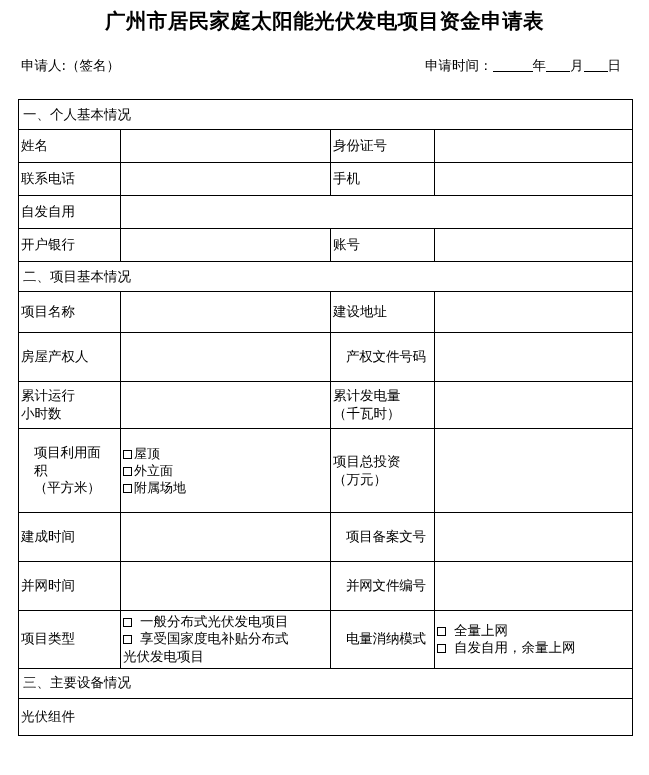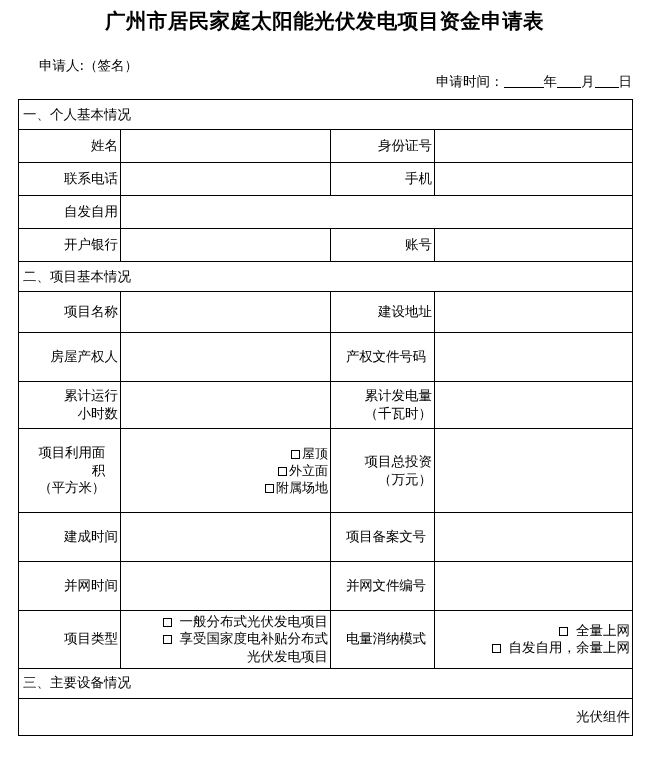--- a/index.html
+++ b/index.html
@@ -30,35 +30,34 @@
     padding-top: 9px;
     line-height: 1.2;
     white-space: nowrap;
   }
 
   
   .meta-row {
     position: relative;
     height: 26px;
     margin-top: 18px;
-    padding-left: 39px;
+    padding-left: 21px;
     padding-right: 17px;
     font-size: 13.5px;
     line-height: 26px;
     white-space: nowrap;
   }
   .meta-left {
     display: inline-block;
   }
   .meta-right {
     position: absolute;
-    right: 17px;
+    right: 28px;
     top: 0;
     line-height: 26px;
-    margin-top: 16px;
   }
   .blank-line {
     display: inline-block;
     border-bottom: 1px solid #000;
     vertical-align: -2px;
   }
   .bl-long { width: 40px; }
   .bl-short { width: 24px; }
 
   
@@ -68,21 +67,21 @@
     top: 99px;
     width: 614px;
     border-collapse: collapse;
     table-layout: fixed;
     font-size: 13.5px;
   }
   .form-table td {
     border: 1px solid #000000;
     padding: 0 2px;
     vertical-align: middle;
-    text-align: right;
+    text-align: left;
     line-height: 1.32;
   }
   .section-head {
     text-align: left !important;
     padding-left: 4px !important;
     height: 29px;
     font-size: 13.5px;
   }
   .lbl {
     white-space: nowrap;

